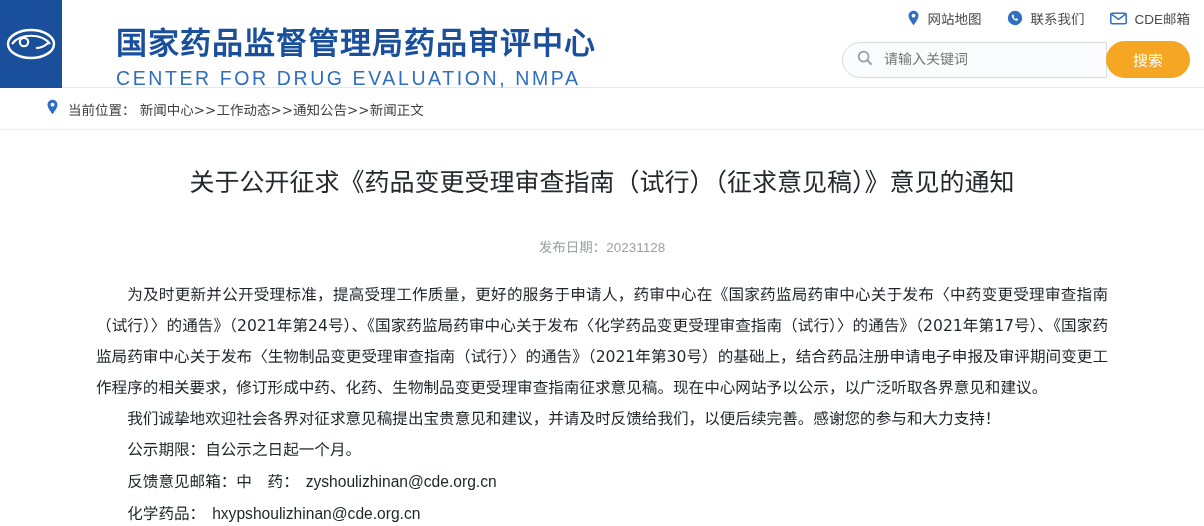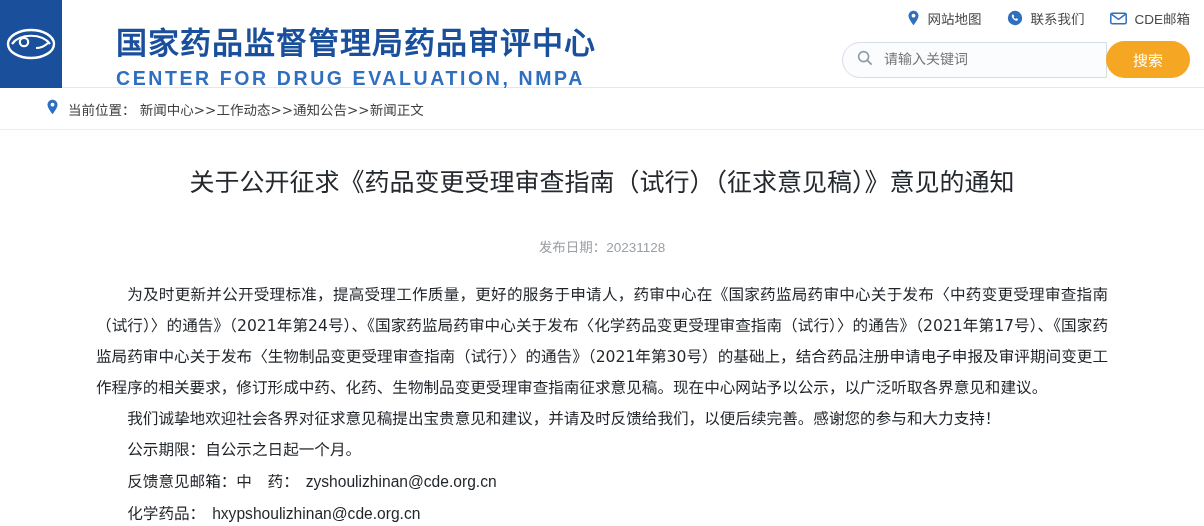--- a/index.html
+++ b/index.html
@@ -44,21 +44,21 @@
     font-family: "DejaVu Sans", sans-serif;
     font-weight: bold;
     font-size: 31px;
     color: #1a4f9c;
     letter-spacing: 1px;
     line-height: 40px;
     white-space: nowrap;
   }
   .title-en {
     font-family: "Liberation Sans", sans-serif;
-    font-weight: bold;
+    font-weight: normal;
     font-size: 19.5px;
     color: #2f6fc0;
     letter-spacing: 2.6px;
     line-height: 30px;
     white-space: nowrap;
   }
 
   
   .top-links {
     position: absolute;

